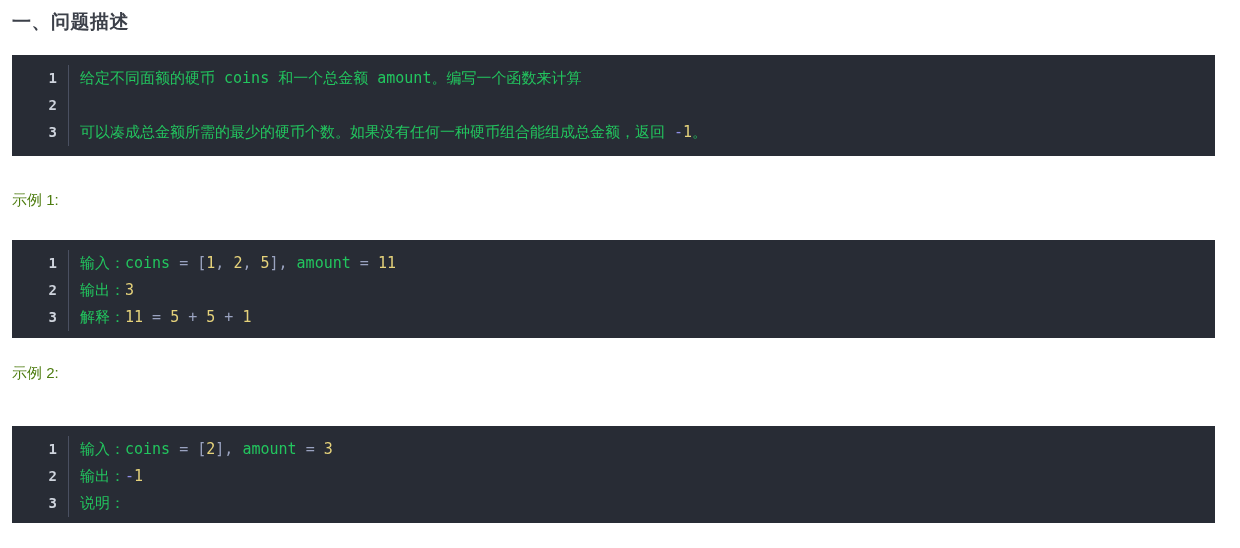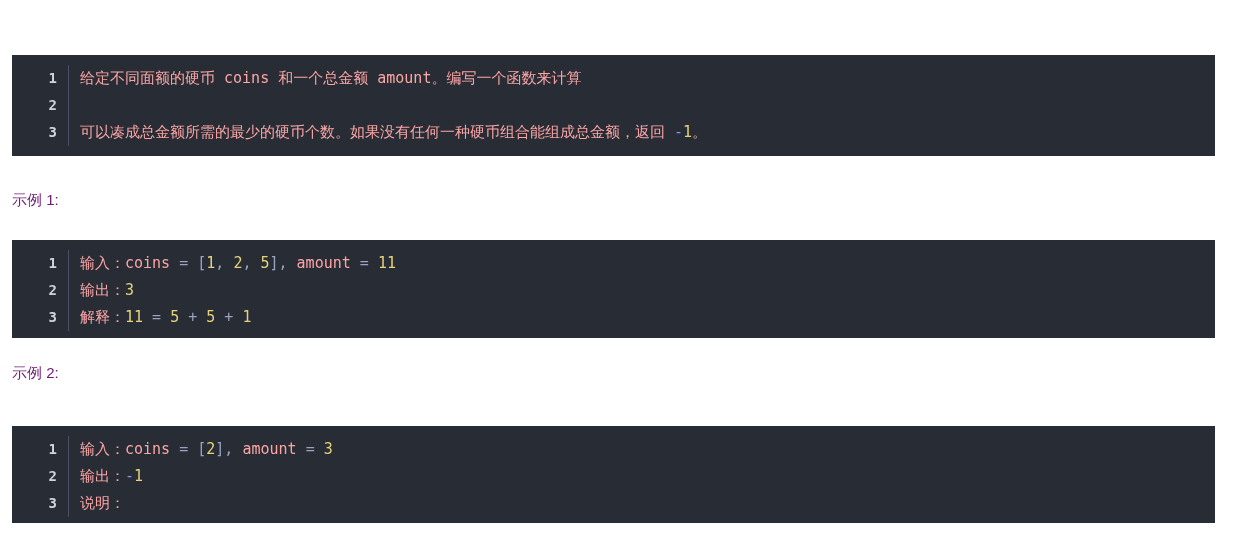--- a/index.html
+++ b/index.html
@@ -33,21 +33,21 @@
     letter-spacing: 0.5px;
     line-height: 28px;
     white-space: nowrap;
   }
 
   
   .example-label {
     position: absolute;
     left: 12px;
     font-size: 15px;
-    color: #701a75;
+    color: #4d7c0f;
     line-height: 22px;
     white-space: nowrap;
   }
   .example-label.one  { top: 189px; }
   .example-label.two  { top: 362px; }
 
   
   .code-block {
     position: absolute;
     left: 12px;
@@ -90,27 +90,28 @@
     color: #e6e9ef;
     white-space: pre;
     min-height: 27px;
   }
 
   
   .tok-num  { color: #e5d27b; }
   .tok-op   { color: #9aa3c0; }
   .tok-punc { color: #9aa3c0; }
   .tok-neg  { color: #8f8fe8; }
-  .tok-txt  { color: #fca5a5; }
+  .tok-txt  { color: #22c55e; }
 </style>
 </head>
 <body>
 
 <div class="page">
 
+  <div class="section-title">一、问题描述</div>
 
   <div class="code-block b1">
       <div class="code-row">
         <div class="gutter">1</div>
         <div class="code-line"><span class="tok-txt">给定不同面额的硬币 coins 和一个总金额 amount。编写一个函数来计算</span></div>
       </div>
       <div class="code-row">
         <div class="gutter">2</div>
         <div class="code-line">&nbsp;</div>
       </div>

